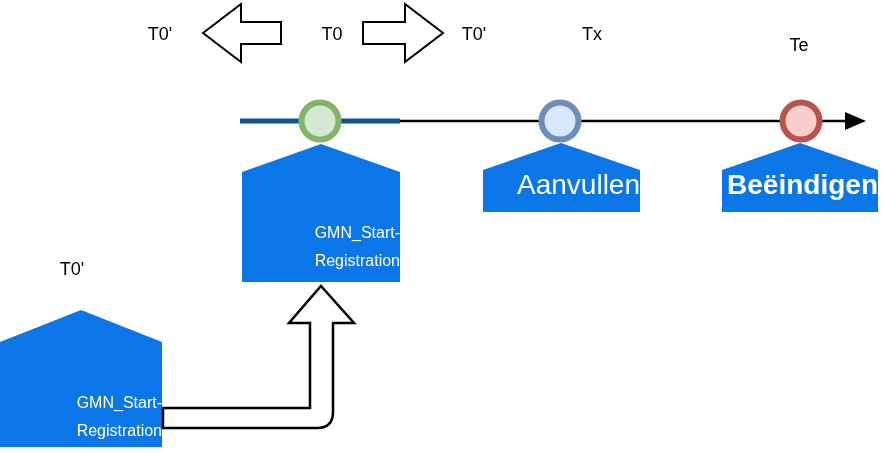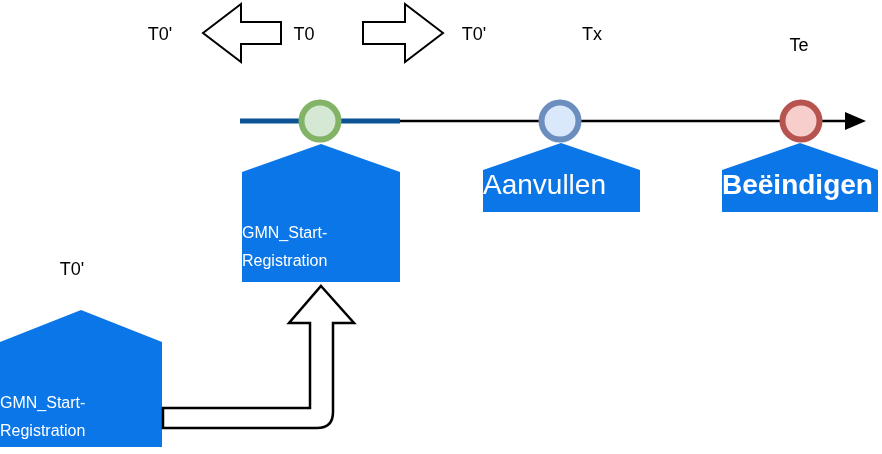--- a/index.html
+++ b/index.html
@@ -21,21 +21,21 @@
     transform: translateX(-50%);
     font-size: 18px;
     line-height: 22px;
     color: #000000;
     white-space: nowrap;
     text-align: left;
   }
   .shape-text {
     position: absolute;
     color: #ffffff;
-    text-align: left;
+    text-align: right;
     white-space: nowrap;
   }
   .shape-text.small { font-size: 16px; line-height: 28px; }
   .shape-text.big   { font-size: 28px; line-height: 30px; }
 </style>
 </head>
 <body>
 
 <div class="canvas">
 
@@ -55,21 +55,21 @@
 
     <polygon points="203,33 241,4 241,22 281,22 281,44 241,44 241,62" fill="#ffffff" stroke="#000000" stroke-width="2"></polygon>
     <polygon points="443,33 405,4 405,22 363,22 363,44 405,44 405,62" fill="#ffffff" stroke="#000000" stroke-width="2"></polygon>
 
     <circle cx="320" cy="121" r="18.5" stroke-width="6" fill="#d5e8d4" stroke="#82b366"></circle>
     <circle cx="560" cy="121" r="18.5" stroke-width="6" fill="#dae8fc" stroke="#6c8ebf"></circle>
     <circle cx="801" cy="121" r="18.5" stroke-width="6" fill="#f8cecc" stroke="#b85450"></circle>
   </svg>
 
   <div class="lbl" style="left:160px; top:23px;">T0'</div>
-  <div class="lbl" style="left:304px; top:23px;">T0</div>
+  <div class="lbl" style="left:332px; top:23px;">T0</div>
   <div class="lbl" style="left:474px; top:23px;">T0'</div>
   <div class="lbl" style="left:592px; top:23px;">Tx</div>
   <div class="lbl" style="left:799px; top:23px;margin-top:11px;">Te</div>
 
   <div class="lbl" style="left:72px; top:258px;">T0'</div>
 
   <div class="shape-text small" style="left:242px; top:219px; width:158px;">
     <div>GMN_Start-</div>
     <div>Registration</div>
   </div>

